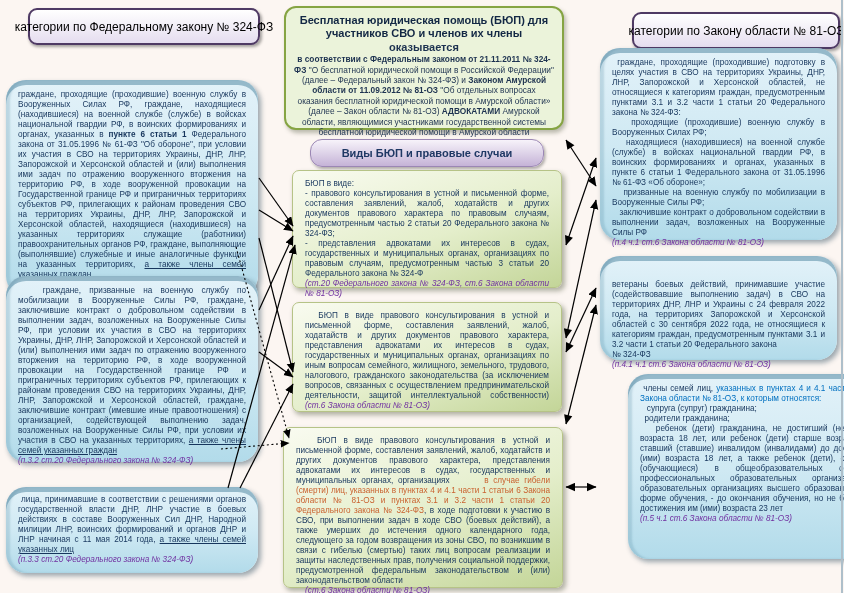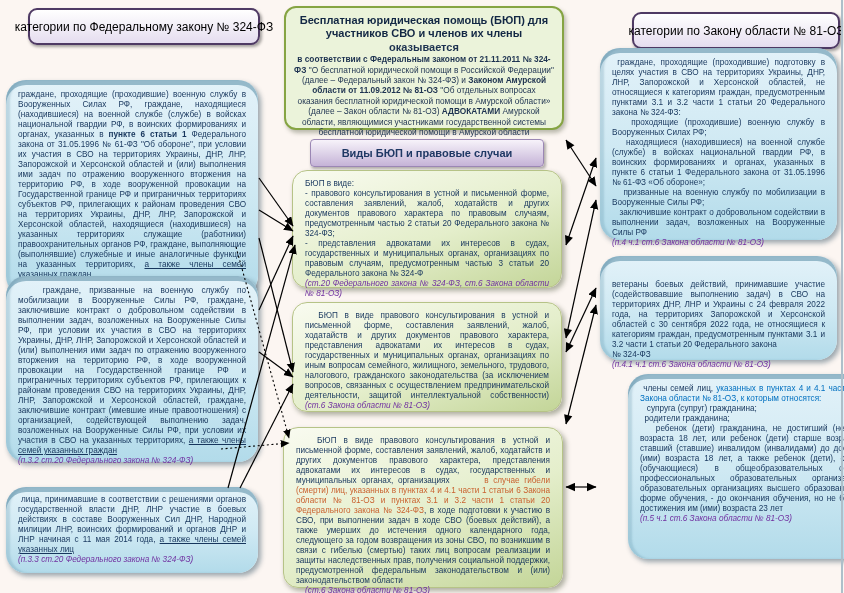--- a/index.html
+++ b/index.html
@@ -20,34 +20,34 @@
   .intro{position:absolute;left:284px;top:6px;width:280px;height:124px;
          background:#ebf3da;border:2px solid #86a443;border-radius:12px;
          box-shadow:2px 3px 4px rgba(60,70,40,.35);
          padding:6px 8px;box-sizing:border-box;text-align:center;color:#1d3250;}
   .intro-title{font-weight:bold;font-size:11px;line-height:1.2;color:#122744;}
   .intro-sub{font-weight:bold;font-size:11px;margin:1px 0;}
   .intro-body{font-size:8.3px;line-height:1.25;}
 
   
   .vidy{position:absolute;left:310px;top:139px;width:232px;height:26px;
-        background:linear-gradient(#f7f3fa,#c5b3d7);border:1px solid #9b87b4;border-radius:4px;
+        background:linear-gradient(#f7f3fa,#c5b3d7);border:1px solid #9b87b4;border-radius:12px;
         box-shadow:1.5px 2px 3px rgba(0,0,0,.3);
         display:flex;align-items:center;justify-content:center;
         font-weight:bold;font-size:11px;color:#1f3864;}
 
   
   .bubble{position:absolute;font-size:8.2px;line-height:1.22;color:#17365d;
           text-align:justify;padding:10px 12px 7px 12px;box-sizing:border-box;}
   .blue{background:linear-gradient(180deg,#e3f2f9 0%,#cfe9f3 52%,#b2dbea 100%);
         border-radius:20px;
         box-shadow:inset 0 5px 0 rgba(86,138,164,.55),inset 4px 0 2px rgba(86,138,164,.25),
                    2.5px 3px 5px rgba(40,70,90,.45);}
   .green{background:linear-gradient(160deg,#f9fbf0 0%,#e4eecb 55%,#c3d598 100%);
-         border-radius:15px;border:1px solid #b6c387;
+         border-radius:7px;border:1px solid #b6c387;
          box-shadow:2.5px 3px 5px rgba(60,70,40,.4);}
 
   .lb1{left:6px;top:48px;width:252px;height:216px;margin-top:32px;}
   .lb2{left:6px;top:276px;width:252px;height:186px;}
   .lb3{left:6px;top:487px;width:252px;height:86px;padding-top:8px;}
   .cb1{left:292px;top:170px;width:270px;height:118px;padding:8px 12px;}
   .cb2{left:292px;top:302px;width:270px;height:110px;padding:8px 12px;}
   .cb3{left:283px;top:427px;width:280px;height:161px;padding:8px 12px;}
   .rb1{left:600px;top:48px;width:237px;height:192px;}
   .rb2{left:600px;top:256px;width:237px;height:104px;padding-top:24px;}

